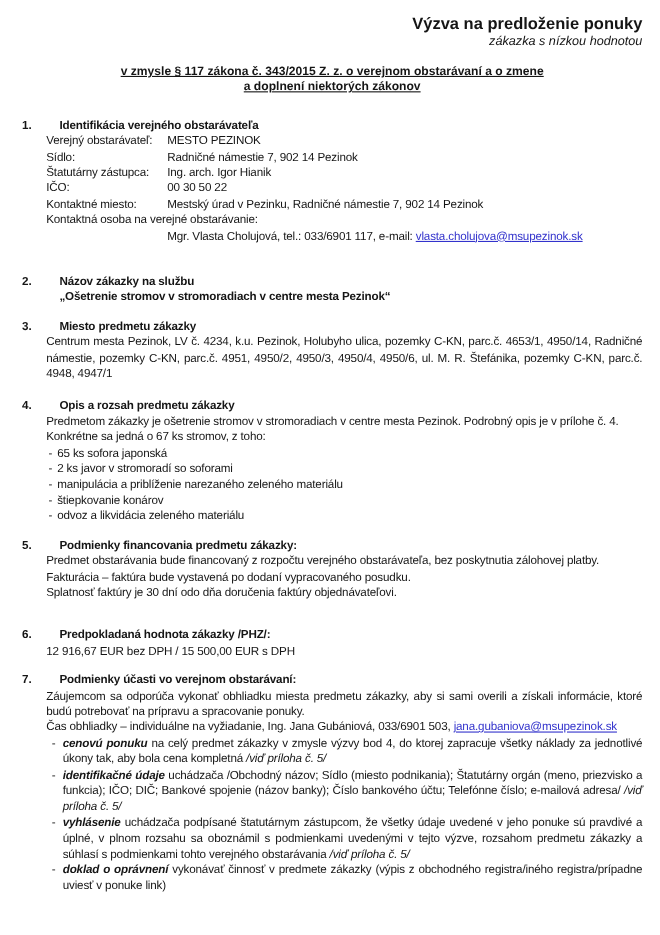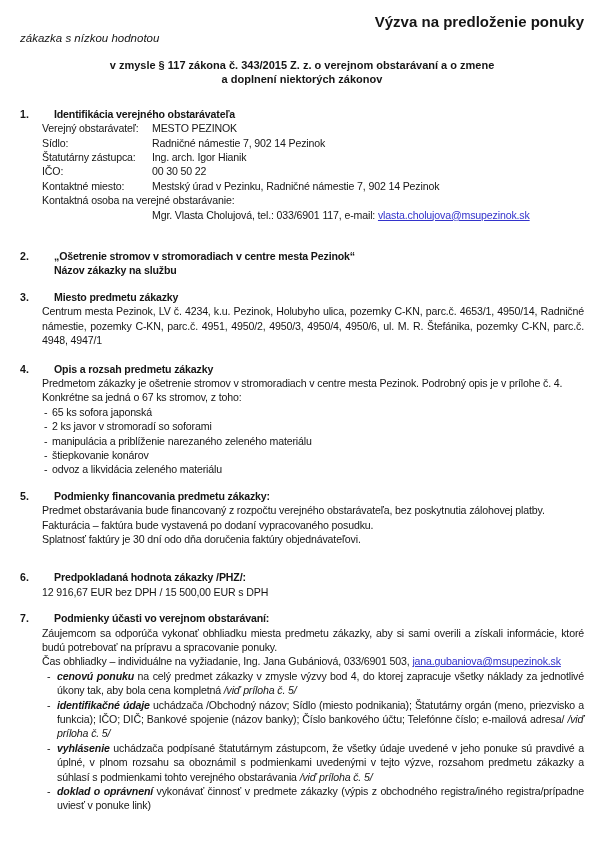--- a/index.html
+++ b/index.html
@@ -10,22 +10,22 @@
     color:#151515;
     -webkit-font-smoothing:antialiased;
   }
   .page {
     width:600px; height:850px;
     padding:13px 16px 0 20px;
     overflow:hidden;
     background:#ffffff;
   }
   .doc-title { text-align:right; font-size:15px; font-weight:bold; line-height:18px; }
-  .doc-subtitle { text-align:left; font-size:11.5px; font-style:italic; line-height:14px; }
-  .legal { text-align:center; font-size:11px; font-weight:bold; line-height:14.4px; margin-top:13px; }
+  .doc-subtitle { text-align:right; font-size:11.5px; font-style:italic; line-height:14px; }
+  .legal { text-align:center; font-size:11px; font-weight:bold; line-height:14.4px; margin-top:13px;text-decoration:underline; }
 
   .section { display:flex; }
   .mt-s1 { margin-top:20px; }
   .mt-s2 { margin-top:27px; }
   .mt-s3 { margin-top:12px; }
   .mt-s4 { margin-top:14px; }
   .mt-s5 { margin-top:12px; }
   .mt-s6 { margin-top:24px; }
   .mt-s7 { margin-top:12px; }
 
@@ -97,22 +97,22 @@
       <div>Kontaktná osoba na verejné obstarávanie:</div>
       <div class="contact-line">
         <span>Mgr. Vlasta Cholujová, tel.: 033/6901 117, e-mail: </span><a class="email-link">vlasta.cholujova@msupezinok.sk</a>
       </div>
     </div>
   </div>
 
   <div class="section mt-s2">
     <div class="sec-num">2.</div>
     <div class="sec-body">
+      <div class="sec-heading">Názov zákazky na službu</div>
       <div class="sec-heading">„Ošetrenie  stromov v stromoradiach v centre mesta Pezinok“</div>
-      <div class="sec-heading">Názov zákazky na službu</div>
     </div>
   </div>
 
   <div class="section mt-s3">
     <div class="sec-num">3.</div>
     <div class="sec-body">
       <div class="sec-heading">Miesto predmetu zákazky</div>
       <div class="justify">Centrum mesta Pezinok, LV č. 4234, k.u. Pezinok, Holubyho ulica, pozemky C-KN, parc.č. 4653/1, 4950/14, Radničné námestie, pozemky C-KN, parc.č. 4951, 4950/2, 4950/3, 4950/4, 4950/6, ul. M. R. Štefánika, pozemky C-KN, parc.č. 4948, 4947/1</div>
     </div>
   </div>

